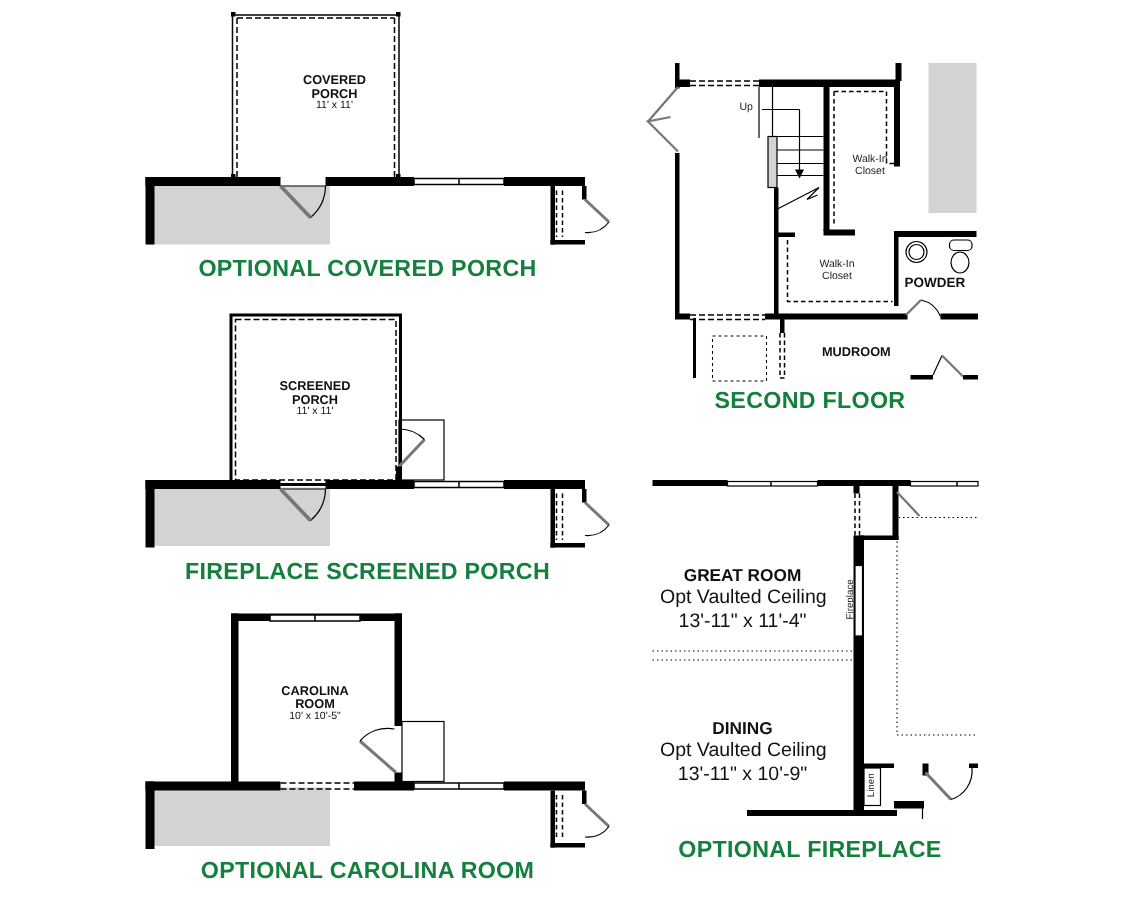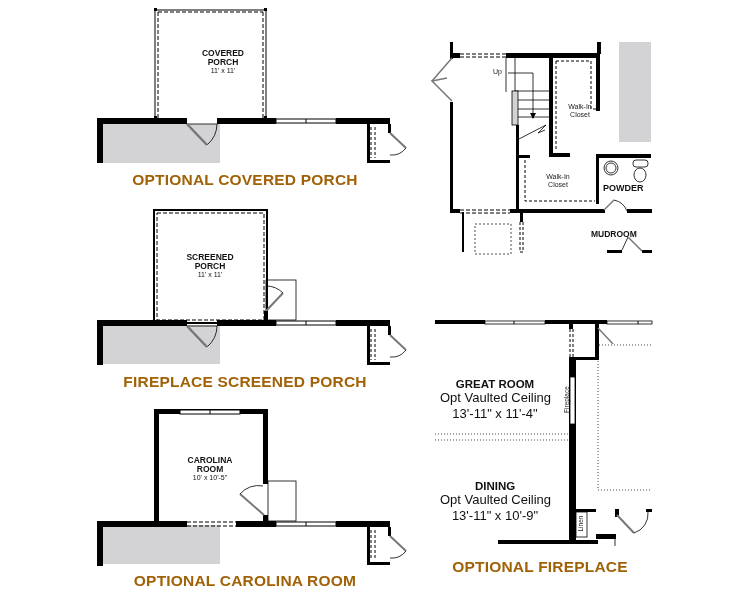--- a/index.html
+++ b/index.html
@@ -1,18 +1,18 @@
 <!DOCTYPE html>
 <html><head>
 <meta charset="utf-8">
 <style>
   html,body{margin:0;padding:0;background:#fff;}
   body{width:750px;height:600px;position:relative;overflow:hidden;font-family:"Liberation Sans",sans-serif;}
   svg{position:absolute;left:0;top:0;}
-  .cap{position:absolute;font-family:"Liberation Sans",sans-serif;font-weight:bold;color:#a16207;font-size:15.5px;letter-spacing:0.2px;text-align:center;white-space:nowrap;}
+  .cap{position:absolute;font-family:"Liberation Sans",sans-serif;font-weight:bold;color:#15803d;font-size:15.5px;letter-spacing:0.2px;text-align:center;white-space:nowrap;}
   .lbl{position:absolute;font-family:"Liberation Sans",sans-serif;color:#111;text-align:center;white-space:nowrap;line-height:1.05;}
   .lbl .b{font-weight:bold;font-size:8.5px;display:block;}
   .lbl .s{font-size:7px;display:block;}
   .lbl.big .b{font-size:11.5px;}
   .lbl.big .s{font-size:13px;line-height:1.2;}
   .sm{position:absolute;font-family:"Liberation Sans",sans-serif;color:#222;font-size:7px;line-height:1.1;text-align:center;white-space:nowrap;}
   .rot{transform:rotate(-90deg);transform-origin:center;}
 </style>
 </head>
 <body>
@@ -239,24 +239,25 @@
   <span style="display:block">Walk-In</span>
   <span style="display:block">Closet</span>
 </div>
 <div class="sm" style="left:543px;top:173px;width:30px;">
   <span style="display:block">Walk-In</span>
   <span style="display:block">Closet</span>
 </div>
 <div class="lbl" style="left:603px;top:184px;">
     <span class="b" style="font-size:9px;">POWDER</span>
   </div>
-<div class="lbl" style="left:548px;top:230px;margin-left:43px;">
+<div class="lbl" style="left:548px;top:230px;">
     <span class="b" style="font-size:8.5px;">MUDROOM</span>
   </div>
 <div class="cap" style="left:440px;top:259px;width:200px;line-height:17px;">
+  <span style="display:block">SECOND FLOOR</span>
 </div>
 
 <div class="lbl big" style="left:440px;top:366px;width:110px;margin-top:12px;">
   <span class="b">GREAT ROOM</span>
   <span class="s">Opt Vaulted Ceiling</span>
   <span class="s">13'-11" x 11'-4"</span>
 </div>
 <div class="lbl big" style="left:440px;top:480px;width:110px;">
   <span class="b">DINING</span>
   <span class="s">Opt Vaulted Ceiling</span>

